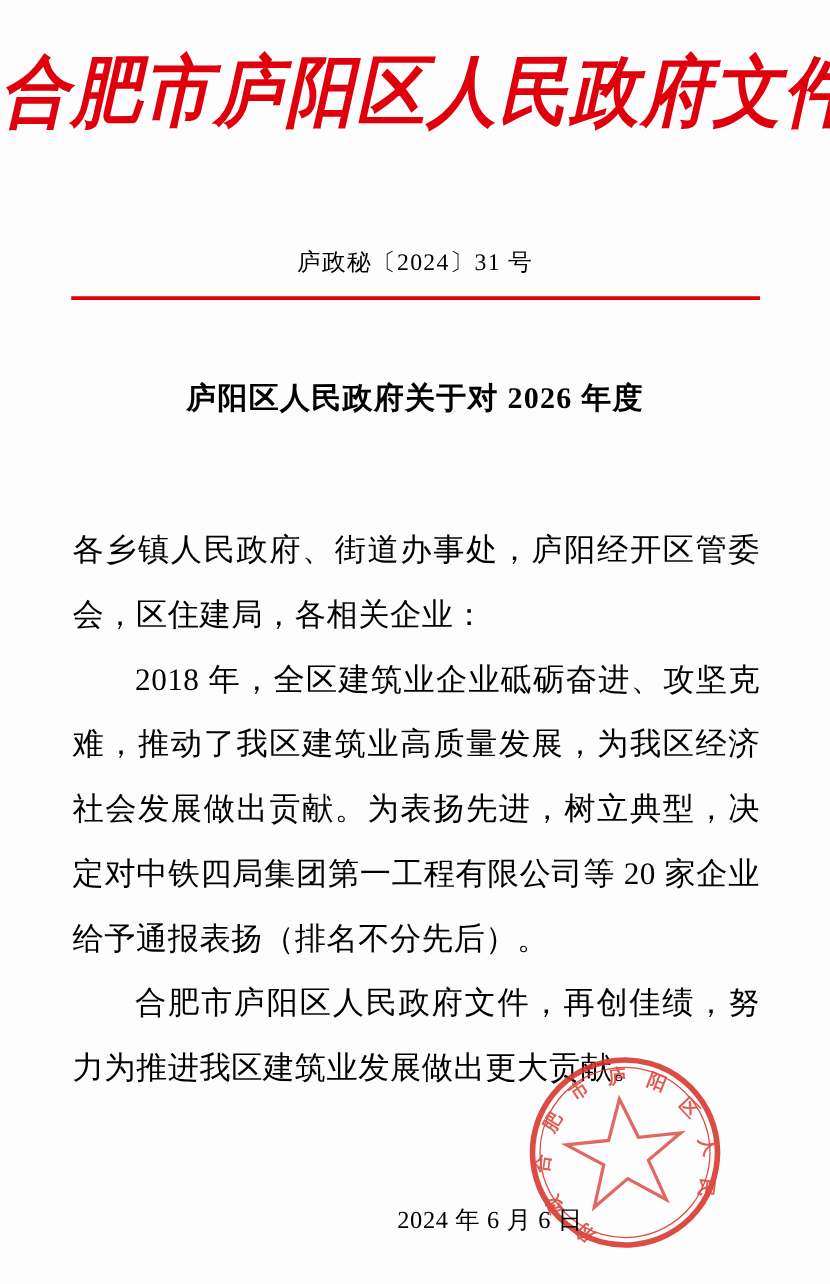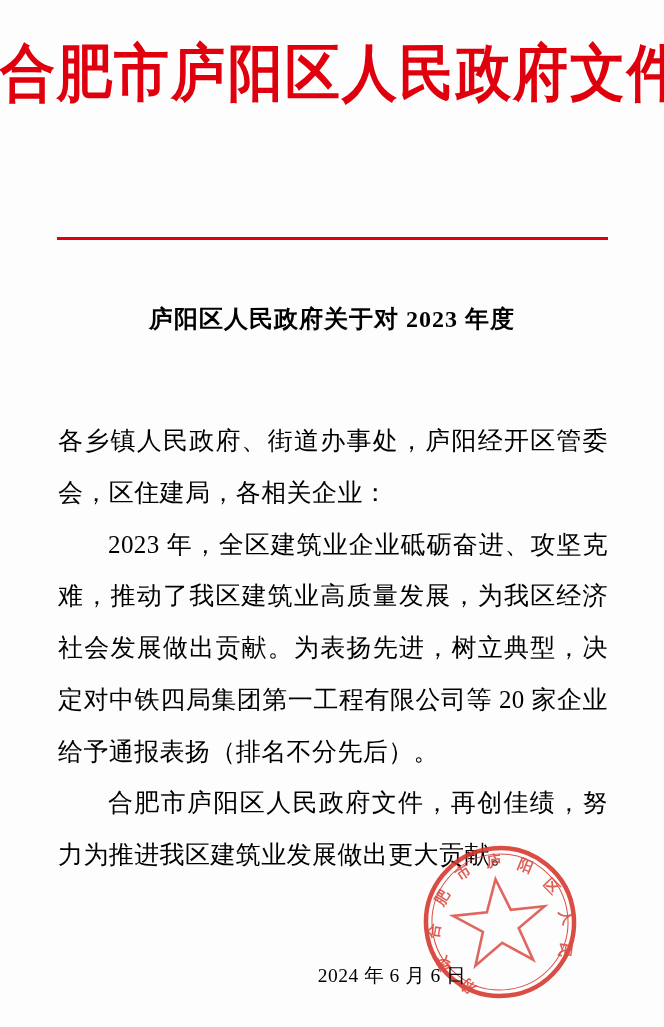--- a/index.html
+++ b/index.html
@@ -22,20 +22,21 @@
     background: #fdfdfd;
     box-sizing: border-box;
   }
   
   .doc-header {
     position: absolute;
     top: 38px;
     left: 0;
     width: 664px;
     text-align: center;
+    font-style: italic;
   }
   .doc-header-title {
     font-family: "Liberation Serif", "DejaVu Serif", serif;
     font-weight: bold;
     font-size: 55px;
     letter-spacing: 2px;
     color: #e0000d;
     line-height: 1.18;
     white-space: nowrap;
     transform: scaleY(1.12);
@@ -124,30 +125,31 @@
 </style>
 </head>
 <body>
 
 <div class="page">
 
   <div class="doc-header">
     <div class="doc-header-title">合肥市庐阳区人民政府文件</div>
   </div>
 
+  <div class="doc-number">庐政秘〔2024〕31 号</div>
 
   <div class="red-rule"></div>
 
   <div class="doc-title">
-    <span class="line">庐阳区人民政府关于对 2023 年度</span>
+    <span class="line">庐阳区人民政府关于对 2026 年度</span>
   </div>
 
   <div class="doc-body">
     <p>各乡镇人民政府、街道办事处，庐阳经开区管委会，区住建局，各相关企业：</p>
-    <p class="indent">2023 年，全区建筑业企业砥砺奋进、攻坚克难，推动了我区建筑业高质量发展，为我区经济社会发展做出贡献。为表扬先进，树立典型，决定对中铁四局集团第一工程有限公司等 20 家企业给予通报表扬（排名不分先后）。</p>
+    <p class="indent">2018 年，全区建筑业企业砥砺奋进、攻坚克难，推动了我区建筑业高质量发展，为我区经济社会发展做出贡献。为表扬先进，树立典型，决定对中铁四局集团第一工程有限公司等 20 家企业给予通报表扬（排名不分先后）。</p>
     <p class="indent">合肥市庐阳区人民政府文件，再创佳绩，努力为推进我区建筑业发展做出更大贡献。</p>
   </div>
 
 
   <svg class="seal" viewBox="0 0 162 162" xmlns="http://www.w3.org/2000/svg">
     <g transform="rotate(-6 81 81)" fill="none" stroke="#d6352b" opacity="0.88">
       <circle cx="81" cy="81" r="74" stroke-width="4.5"></circle>
       <circle cx="81" cy="81" r="68" stroke-width="1"></circle>
       <path d="M81 38 L93 70 L127 70 L99 89 L110 122 L81 102 L52 122 L63 89 L35 70 L69 70 Z" stroke-width="2.6" fill="none" opacity="0.85"></path>
       <g stroke="none" fill="#d6352b" font-family="Liberation Serif, serif" font-size="15" font-weight="bold" opacity="0.9">

